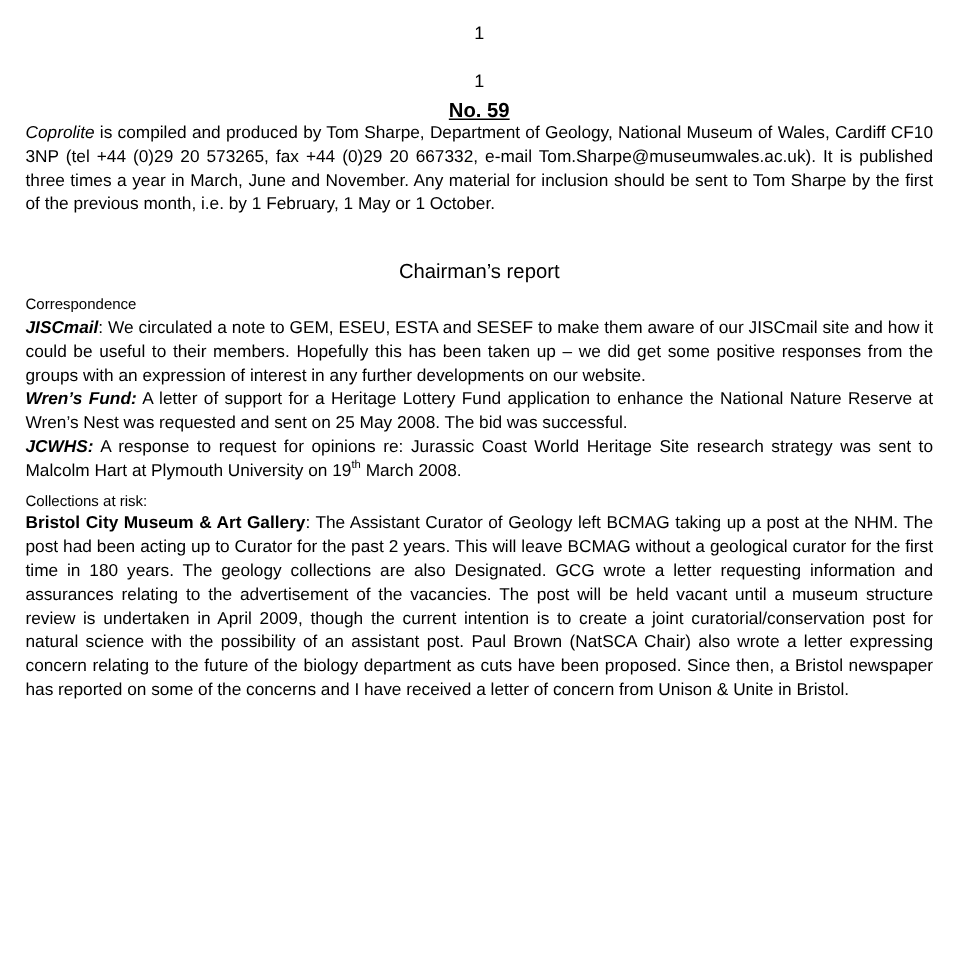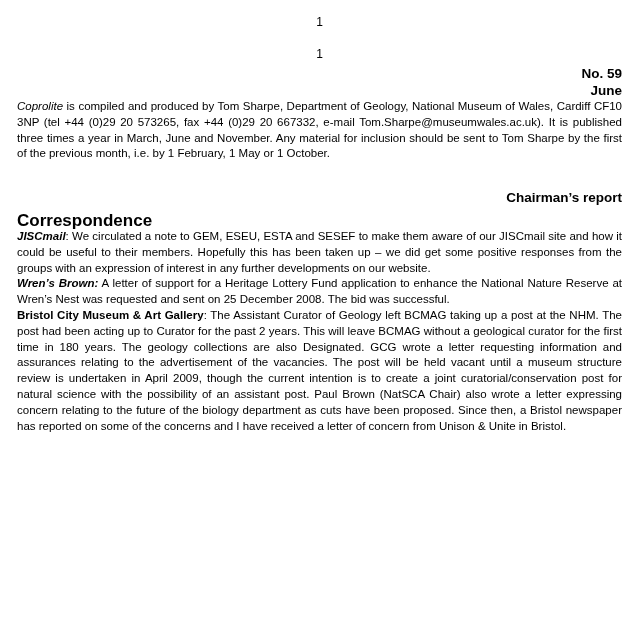--- a/index.html
+++ b/index.html
@@ -20,45 +20,46 @@
   }
   .pgnum {
     font-size: 12px;
     line-height: 16px;
     text-align: center;
     margin: 0;
   }
   .pgnum-outer { margin-bottom: 16px; }
   .issue-block {
     margin-top: 3px;
-    text-align: right;
+    text-align: center;
+    text-decoration: underline;
   }
   .issue-line {
     font-weight: bold;
     font-size: 13.5px;
     line-height: 17px;
     margin: 0;
   }
   p.body-par {
     font-size: 11.5px;
     line-height: 15.8px;
     text-align: justify;
     margin: 0;
   }
   .masthead { margin-top: 15px; }
   .report-heading {
     margin: 27px 0 0 0;
-    font-weight: bold;
+    font-weight: normal;
     font-size: 13.5px;
     line-height: 17px;
-    text-align: right;
+    text-align: center;
   }
   .section-heading {
-    font-weight: bold;
-    font-size: 17px;
+    font-weight: normal;
+    font-size: 10px;
     line-height: 15.8px;
     margin: 0;
   }
   .corr-heading { margin-top: 7px; }
   .collections-heading { margin-top: 4px; }
   .lead-bold-italic { font-weight: bold; font-style: italic; margin-top: 23px; }
   .lead-bold { font-weight: bold; }
   .title-italic { font-style: italic; margin-top: 12px; }
   sup.ord {
     font-size: 7.5px;
@@ -70,32 +71,33 @@
 <body>
 
 <div class="page">
 
   <p class="pgnum pgnum-outer">1</p>
 
   <p class="pgnum">1</p>
 
   <div class="issue-block">
     <p class="issue-line">No. 59</p>
-    <p class="issue-line">June</p>
   </div>
 
   <p class="body-par masthead"><span class="title-italic">Coprolite</span><span> is compiled and produced by Tom Sharpe, Department of Geology, National Museum of Wales, Cardiff CF10 3NP (tel +44 (0)29 20 573265, fax +44 (0)29 20 667332, e-mail Tom.Sharpe@museumwales.ac.uk). It is published three times a year in March, June and November. Any material for inclusion should be sent to Tom Sharpe by the first of the previous month, i.e. by 1 February, 1 May or 1 October.</span></p>
 
   <h2 class="report-heading">Chairman’s report</h2>
 
 
   <h3 class="section-heading corr-heading">Correspondence</h3>
 
   <p class="body-par"><span class="lead-bold-italic">JISCmail</span><span>: We circulated a note to GEM, ESEU, ESTA and SESEF to make them aware of our JISCmail site and how it could be useful to their members. Hopefully this has been taken up – we did get some positive responses from the groups with an expression of interest in any further developments on our website.</span></p>
 
-  <p class="body-par"><span class="lead-bold-italic">Wren’s Brown:</span><span> A letter of support for a Heritage Lottery Fund application to enhance the National Nature Reserve at Wren’s Nest was requested and sent on 25 December 2008. The bid was successful.</span></p>
+  <p class="body-par"><span class="lead-bold-italic">Wren’s Fund:</span><span> A letter of support for a Heritage Lottery Fund application to enhance the National Nature Reserve at Wren’s Nest was requested and sent on 25 May 2008. The bid was successful.</span></p>
+
+  <p class="body-par"><span class="lead-bold-italic">JCWHS:</span><span> A response to request for opinions re: Jurassic Coast World Heritage Site research strategy was sent to Malcolm Hart at Plymouth University on 19</span><sup class="ord">th</sup><span> March 2008.</span></p>
 
 
-
+  <h3 class="section-heading collections-heading">Collections at risk:</h3>
 
   <p class="body-par"><span class="lead-bold">Bristol City Museum &amp; Art Gallery</span><span>: The Assistant Curator of Geology left BCMAG taking up a post at the NHM. The post had been acting up to Curator for the past 2 years. This will leave BCMAG without a geological curator for the first time in 180 years. The geology collections are also Designated. GCG wrote a letter requesting information and assurances relating to the advertisement of the vacancies. The post will be held vacant until a museum structure review is undertaken in April 2009, though the current intention is to create a joint curatorial/conservation post for natural science with the possibility of an assistant post. Paul Brown (NatSCA Chair) also wrote a letter expressing concern relating to the future of the biology department as cuts have been proposed. Since then, a Bristol newspaper has reported on some of the concerns and I have received a letter of concern from Unison &amp; Unite in Bristol.</span></p>
 
 </div>
 
 </body></html>

